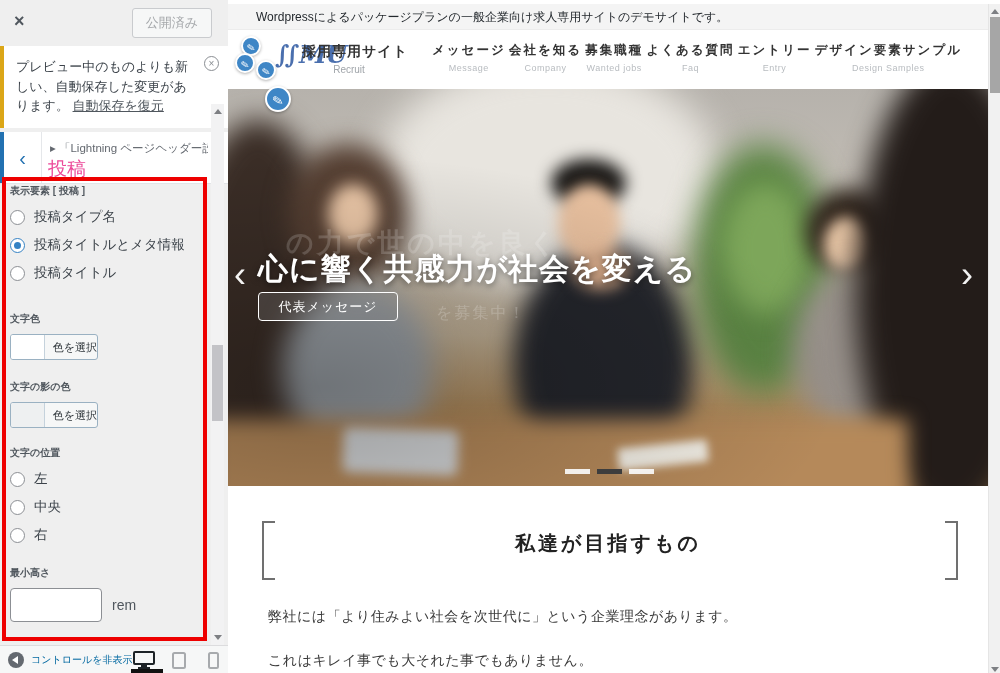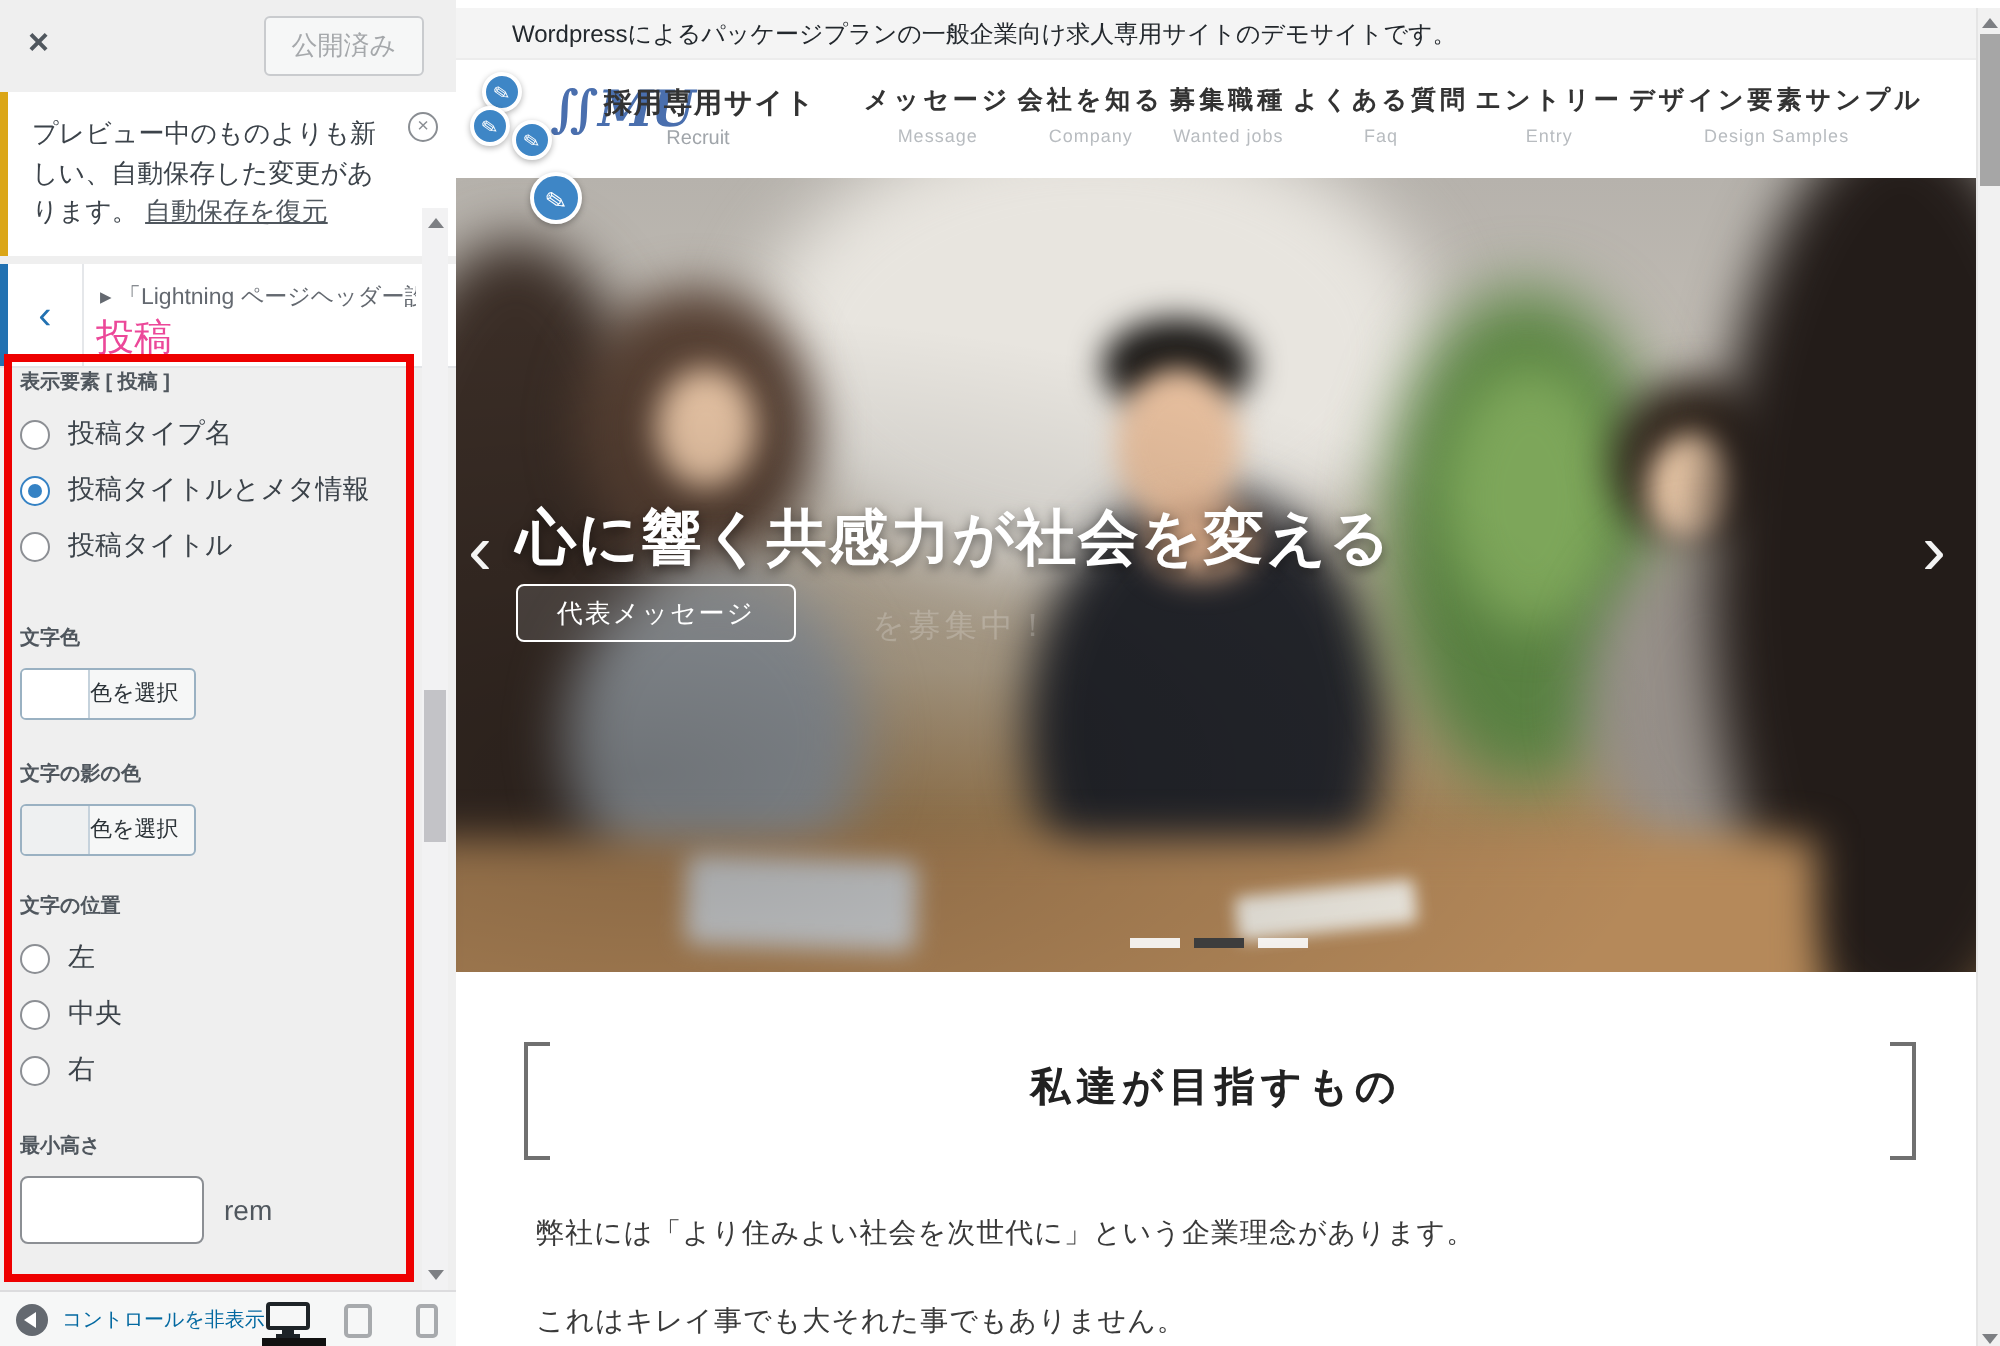--- a/index.html
+++ b/index.html
@@ -37,21 +37,21 @@
   .radio-row{display:flex;align-items:center;gap:9px;margin-top:10px;height:18px;cursor:pointer;}
   .radio{width:15px;height:15px;border:1px solid #8c8f94;border-radius:50%;background:#fff;flex:0 0 auto;position:relative;}
   .radio.checked{border-color:#3582c4;}
   .radio.checked::after{content:"";position:absolute;left:3px;top:3px;width:7px;height:7px;border-radius:50%;background:#3582c4;}
   .radio-label{font-size:13.5px;color:#3c434a;}
   .mt30{margin-top:30px;} .mt20{margin-top:20px;} .mt18{margin-top:18px;} .mt22{margin-top:22px;}
   .color-ctl{margin-top:8px;display:flex;width:88px;height:26px;border:1px solid #9ab1c2;border-radius:3px;
     overflow:hidden;background:#f6f7f7;cursor:pointer;}
   .swatch{width:34px;height:100%;background:#fff;border-right:1px solid #c5d2dc;}
   .swatch.gray{background:#eef0f1;}
-  .color-ctl .btn-txt{flex:1;font-size:11px;color:#2c3338;text-align:left;line-height:24px;}
+  .color-ctl .btn-txt{flex:1;font-size:11px;color:#2c3338;text-align:right;line-height:24px;}
   .minh-row{margin-top:8px;display:flex;align-items:center;gap:10px;}
   .minh-input{width:92px;height:34px;border:1px solid #8c8f94;border-radius:4px;background:#fff;padding:0 8px;font-size:14px;}
   .unit{font-size:14px;color:#50575e;}
   
   .red-box{position:absolute;left:2px;top:177px;width:205px;height:464px;border:4px solid #ee0000;
     pointer-events:none;z-index:40;}
   
   .foot{position:absolute;left:0;bottom:0;width:228px;height:28px;background:#f6f7f7;border-top:1px solid #dcdcde;z-index:50;}
   .collapse{position:absolute;left:8px;top:6px;display:flex;align-items:center;gap:7px;cursor:pointer;}
   .collapse-circle{width:16px;height:16px;border-radius:50%;background:#646970;position:relative;}
@@ -288,20 +288,21 @@
         <div class="blob" style="left:578px;top:100px;width:85px;height:85px;background:#30251c;filter:blur(10px);"></div>
         <div class="blob" style="left:596px;top:128px;width:46px;height:56px;background:#eccaa9;filter:blur(7px);"></div>
         <div class="blob" style="left:565px;top:182px;width:120px;height:160px;background:#968f89;filter:blur(14px);"></div>
         <div class="blob" style="left:628px;top:-30px;width:190px;height:460px;background:#231c19;filter:blur(14px);"></div>
         <div class="blob" style="left:-20px;top:330px;width:700px;height:120px;background:#b5895a;filter:blur(10px);border-radius:0;"></div>
         <div class="blob" style="left:115px;top:340px;width:115px;height:45px;background:#d6d8da;filter:blur(6px);transform:rotate(2deg);border-radius:6px;"></div>
         <div class="blob" style="left:390px;top:355px;width:90px;height:22px;background:#f1ede4;filter:blur(4px);transform:rotate(-6deg);border-radius:3px;"></div>
         <div class="shade"></div>
       </div>
 
+      <div class="ghost-top">の力で世の中を良く</div>
       <div class="hero-heading">心に響く共感力が社会を変える</div>
       <div class="ghost-bottom">を募集中！</div>
       <div class="hero-btn">代表メッセージ</div>
       <div class="slide-arrow prev">‹</div>
       <div class="slide-arrow next">›</div>
       <div class="dots">
         <span class="dot"></span>
         <span class="dot active"></span>
         <span class="dot"></span>
       </div>

